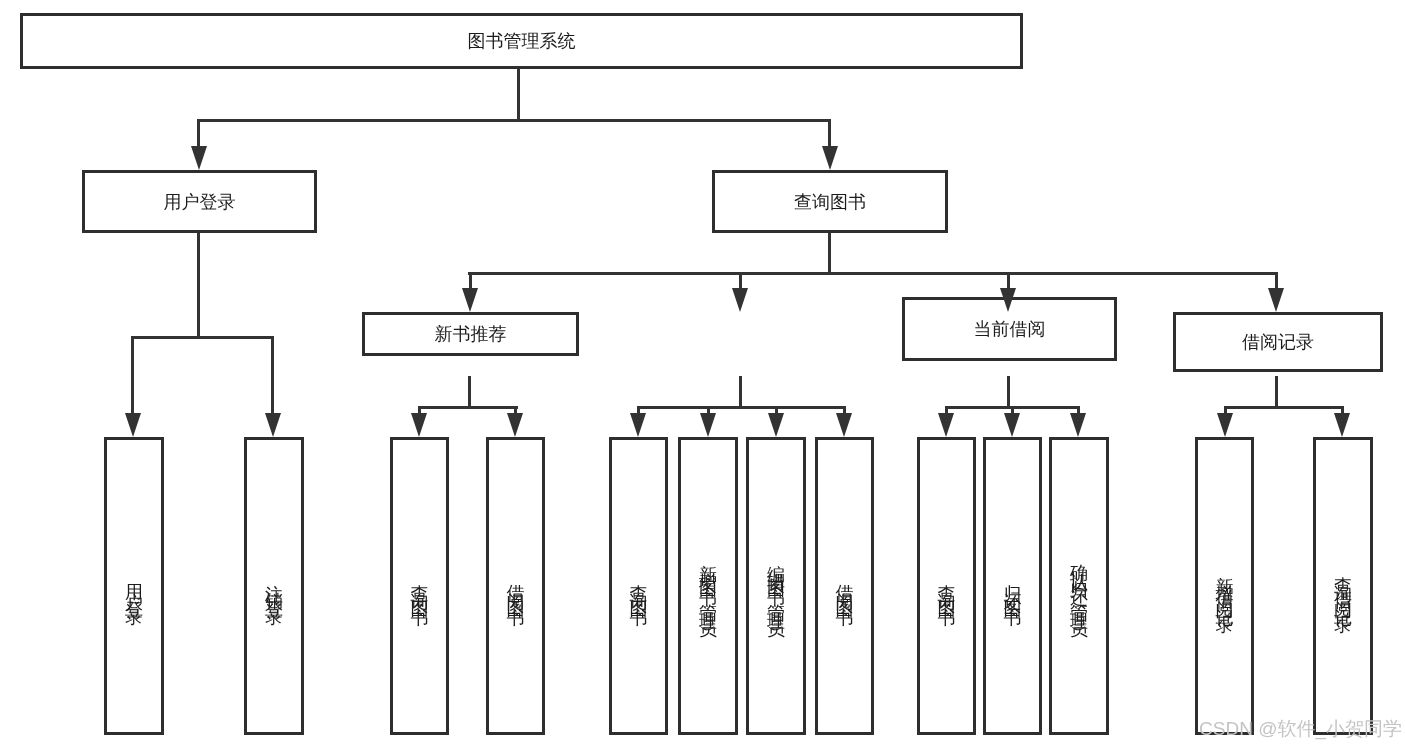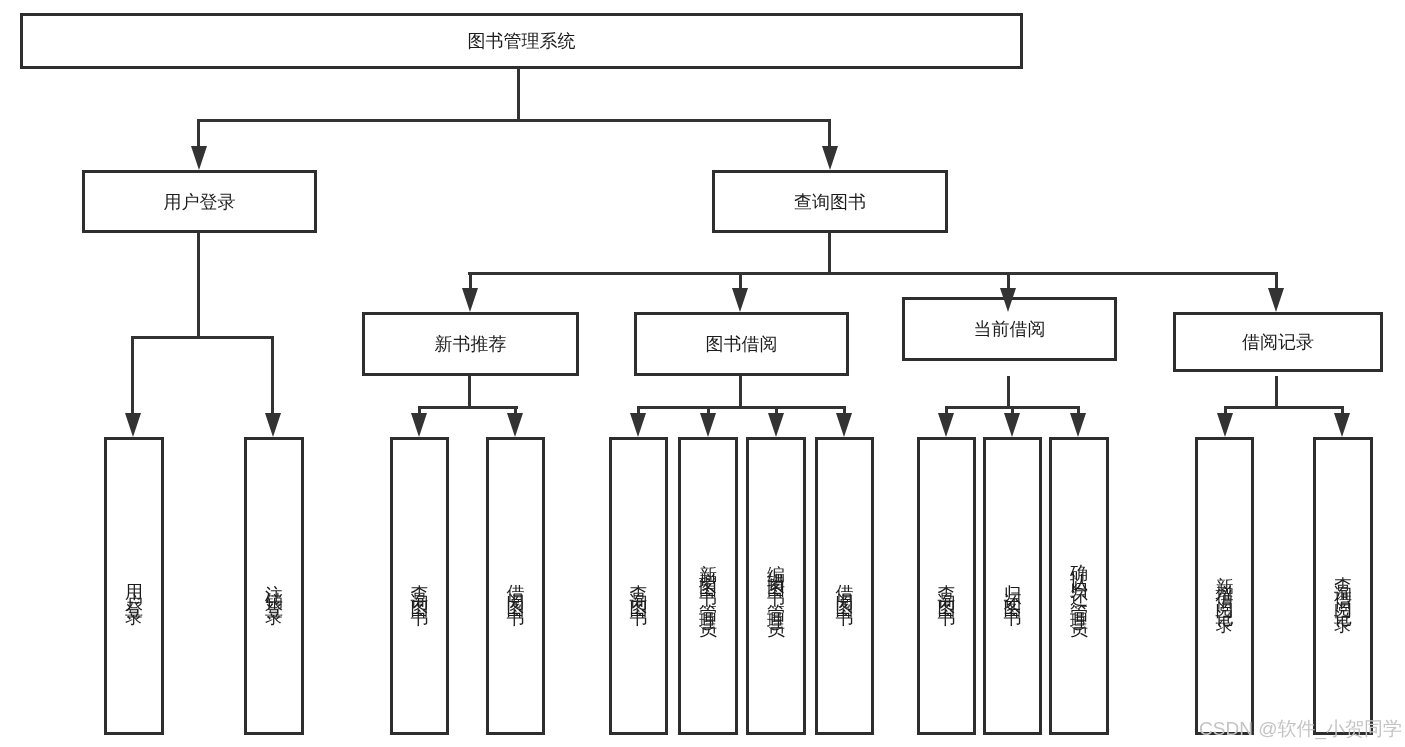--- a/index.html
+++ b/index.html
@@ -51,22 +51,21 @@
 </head>
 <body>
 
 <div class="canvas">
 
   <div class="box" style="left:20px; top:13px; width:1003px; height:56px;">图书管理系统</div>
 
   <div class="box" style="left:82px; top:170px; width:235px; height:63px;">用户登录</div>
   <div class="box" style="left:712px; top:170px; width:236px; height:63px;">查询图书</div>
 
-  <div class="box" style="left:362px; top:312px; width:217px; height:64px;">新书推荐</div>
-  <div class="box" style="left:634px; top:312px; width:215px; height:64px;">图书借阅</div>
+  <div class="box" style="left:362px; top:312px; width:217px; height:44px;">新书推荐</div>
   <div class="box" style="left:902px; top:297px; width:215px; height:64px;">当前借阅</div>
   <div class="box" style="left:1173px; top:312px; width:210px; height:60px;">借阅记录</div>
 
   <div class="box v" style="left:104px; top:437px; width:60px; height:298px;">用户登录</div>
   <div class="box v" style="left:244px; top:437px; width:60px; height:298px;">注销登录</div>
 
   <div class="box v" style="left:390px; top:437px; width:59px; height:298px;">查询图书</div>
   <div class="box v" style="left:486px; top:437px; width:59px; height:298px;">借阅图书</div>
 
   <div class="box v" style="left:609px; top:437px; width:59px; height:298px;">查询图书</div>

